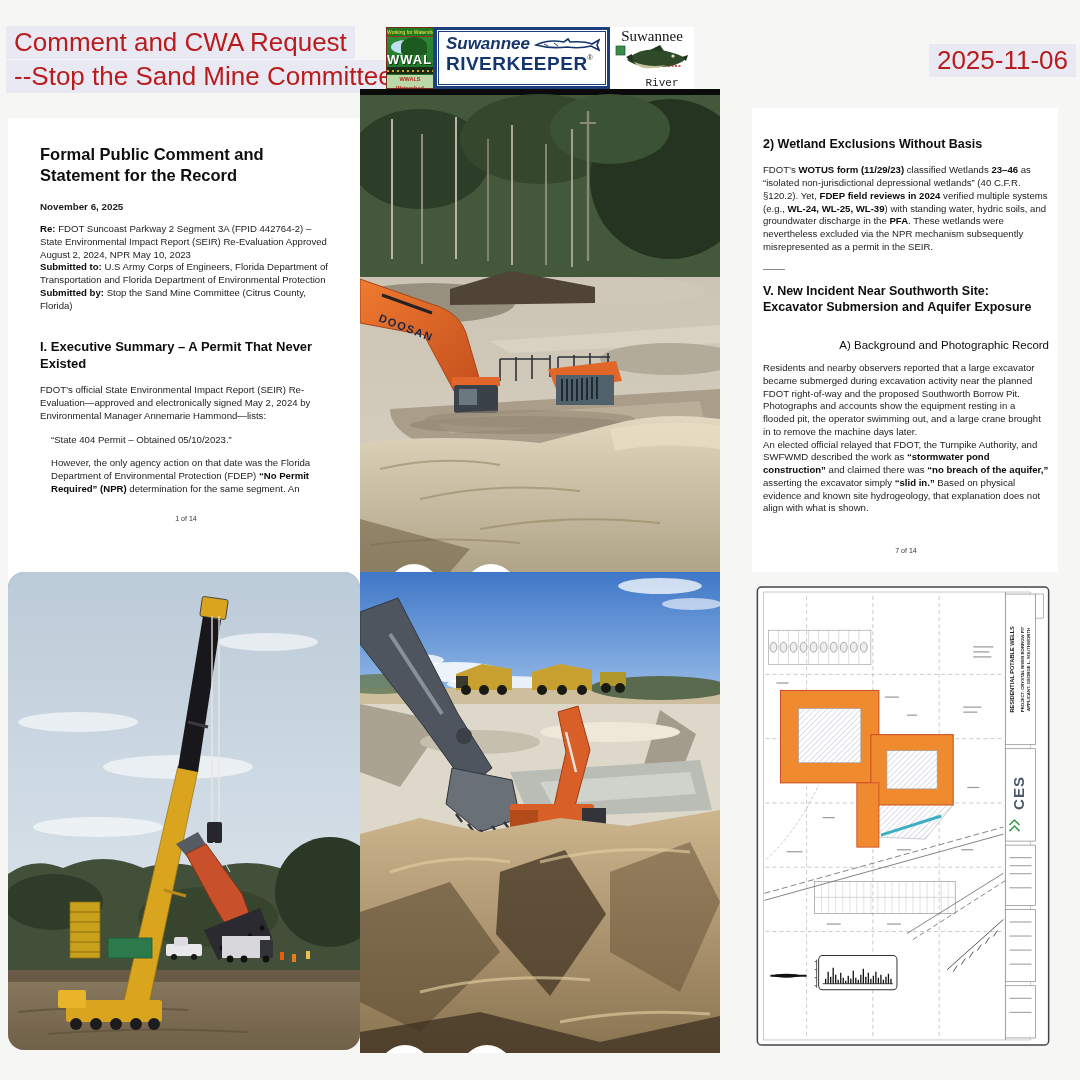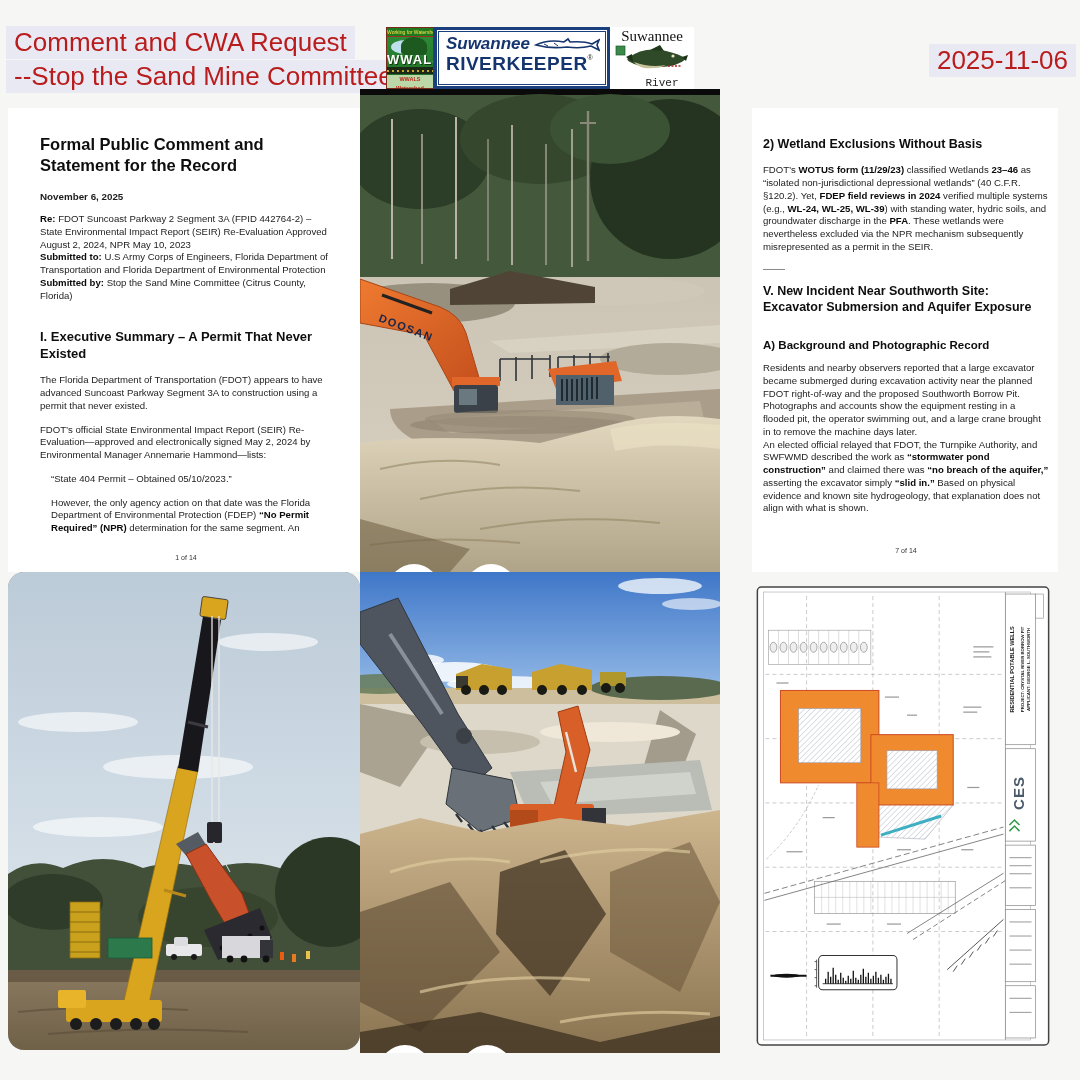--- a/index.html
+++ b/index.html
@@ -35,30 +35,30 @@
   .wt-trail{font-family:Liberation Mono, monospace;font-size:11px;color:#222;line-height:11px;padding-left:20px;}
   
   .photo{position:absolute;overflow:hidden;background:#888;}
   #photo-top{left:360px;top:89px;width:360px;height:483px;}
   #photo-crane{left:8px;top:572px;width:352px;height:478px;border-radius:16px;}
   #photo-pit{left:360px;top:572px;width:360px;height:481px;}
   #siteplan{left:756px;top:586px;width:294px;height:460px;background:transparent;}
   .photo svg{display:block;}
   
   .page{position:absolute;background:#fff;box-sizing:border-box;}
-  #page-left{left:8px;top:108px;width:352px;height:464px;padding:26px 28px 0 32px;}
+  #page-left{left:8px;top:118px;width:352px;height:464px;padding:26px 28px 0 32px;}
   #page-right{left:752px;top:108px;width:306px;height:464px;padding:28px 9px 0 11px;}
   .doc-title{font-size:16.5px;font-weight:bold;color:#0e0e0e;line-height:1.28;margin:0;}
   .doc-date{font-size:9.8px;font-weight:bold;margin-top:15px;}
   .doc-p{font-size:9.6px;line-height:1.33;margin:11px 0 0 0;}
   .doc-p b{color:#0a0a0a;}
   .doc-indent{margin-left:11px;}
   .doc-h2{font-size:13px;font-weight:bold;color:#0e0e0e;line-height:1.3;margin:27px 0 0 0;}
   .doc-h2r{font-size:12.5px;font-weight:bold;color:#0e0e0e;line-height:1.3;margin:0;}
-  .doc-h3r{font-size:11.5px;font-weight:bold;color:#0e0e0e;margin:24px 0 0 0;}
+  .doc-h3r{font-size:11.5px;font-weight:normal;color:#0e0e0e;margin:24px 0 0 0;text-align:right;}
   .doc-hr{width:22px;border:none;border-top:1.5px solid #8a8a8a;margin:15px 0 13px 0;}
   .pagenum{font-size:7px;color:#333;text-align:center;margin-top:19px;}
   .mt12{margin-top:12px;}
 </style>
 </head>
 <body>
 
 <div class="stage">
 
   <div class="hdr-left">
@@ -114,21 +114,20 @@
   </div>
 
   <div class="page" id="page-left">
     <p class="doc-title">Formal Public Comment and Statement for the Record</p>
     <p class="doc-date">November 6, 2025</p>
     <p class="doc-p"><b>Re:</b><span> FDOT Suncoast Parkway 2 Segment 3A (FPID 442764-2) – State Environmental Impact Report (SEIR) Re-Evaluation Approved August 2, 2024, NPR May 10, 2023</span><br>
       <b>Submitted to:</b><span> U.S Army Corps of Engineers, Florida Department of Transportation and Florida Department of Environmental Protection</span><br>
       <b>Submitted by:</b><span> Stop the Sand Mine Committee (Citrus County, Florida)</span>
     </p>
     <p class="doc-h2">I. Executive Summary – A Permit That Never Existed</p>
-    <p class="doc-p">The Florida Department of Transportation (FDOT) appears to have advanced Suncoast Parkway Segment 3A to construction using a permit that never existed.</p>
     <p class="doc-p">FDOT’s official State Environmental Impact Report (SEIR) Re-Evaluation—approved and electronically signed May 2, 2024 by Environmental Manager Annemarie Hammond—lists:</p>
     <p class="doc-p doc-indent">“State 404 Permit – Obtained 05/10/2023.”</p>
     <p class="doc-p doc-indent"><span>However, the only agency action on that date was the Florida Department of Environmental Protection (FDEP) </span><b>“No Permit Required” (NPR)</b><span> determination for the same segment. An</span></p>
     <p class="pagenum">1 of 14</p>
   </div>
 
   <div class="page" id="page-right">
     <p class="doc-h2r">2) Wetland Exclusions Without Basis</p>
     <p class="doc-p mt12"><span>FDOT’s </span><b>WOTUS form (11/29/23)</b><span> classified Wetlands </span><b>23–46</b><span> as “isolated non-jurisdictional depressional wetlands” (40 C.F.R. §120.2). Yet, </span><b>FDEP field reviews in 2024</b><span> verified multiple systems (e.g., </span><b>WL-24, WL-25, WL-39</b><span>) with standing water, hydric soils, and groundwater discharge in the </span><b>PFA</b><span>. These wetlands were nevertheless excluded via the NPR mechanism subsequently misrepresented as a permit in the SEIR.</span></p>
     <hr class="doc-hr">

